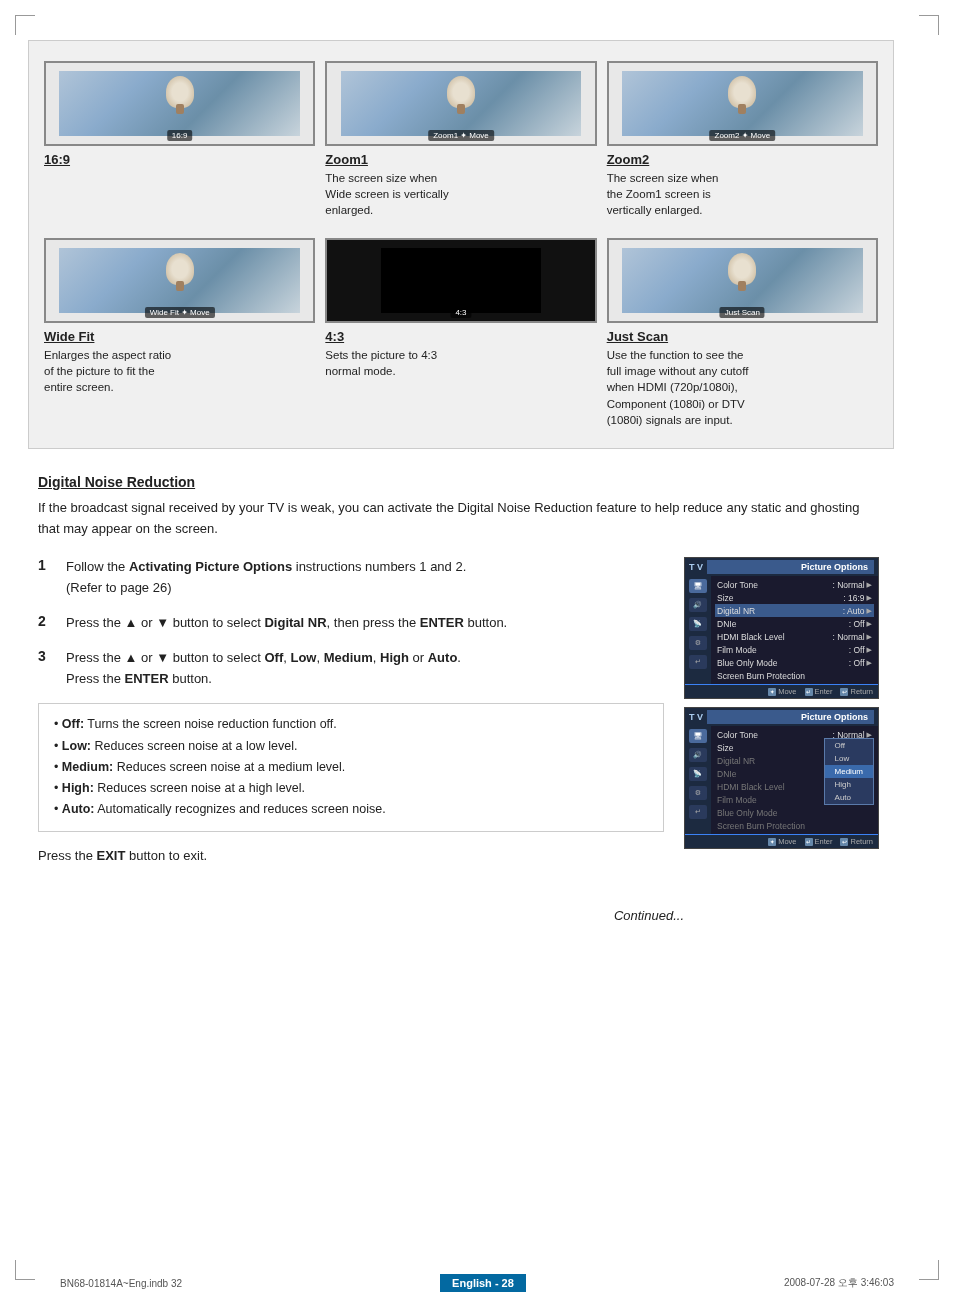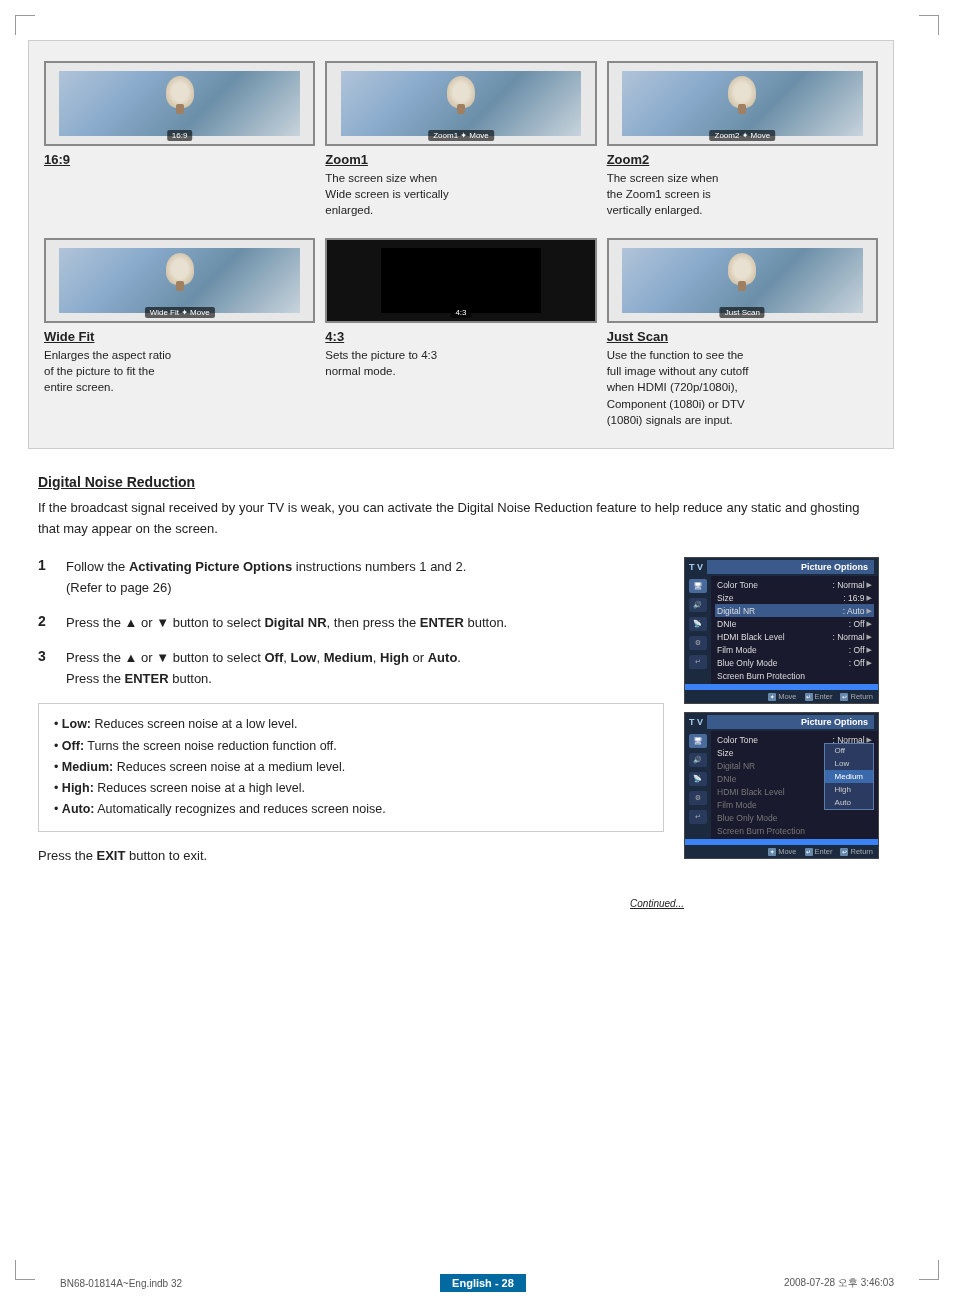--- a/index.html
+++ b/index.html
@@ -240,21 +240,21 @@
     .menu-row-arrow { color: #aaa; font-size: 7px; }
 
     .tv-menu-bottom-bar {
       background: #1c2a40;
       display: flex;
       justify-content: flex-end;
       padding: 2px 5px;
       gap: 8px;
       font-size: 7.5px;
       color: #aaa;
-      border-top: 6px solid #3b82f6;
+      border-top: 1px solid #3b82f6;
     }
 
     .bottom-btn {
       display: flex;
       align-items: center;
       gap: 2px;
     }
 
     .nav-icon {
       display: inline-block;
@@ -265,23 +265,22 @@
       font-size: 6px;
       color: #fff;
       text-align: center;
       line-height: 8px;
     }
 
     
     .continued {
       text-align: right;
       font-style: italic;
-      text-decoration: underline;
-      font-size: 10px;
-      margin-top: 22px;
+      font-size: 13px;
+      margin-top: 32px;
       padding-right: 200px;
     }
 
     
     .page-footer {
       position: absolute;
       bottom: 18px;
       left: 0;
       right: 0;
       display: flex;
@@ -413,22 +412,22 @@
         </div>
 
         <div class="step">
           <div class="step-number">3</div>
           <div class="step-text">
             Press the ▲ or ▼ button to select <b>Off</b>, <b>Low</b>, <b>Medium</b>, <b>High</b> or <b>Auto</b>.<br>Press the <b>ENTER</b> button.
           </div>
         </div>
 
         <div class="options-box">
+          <div class="option-line">• <b>Off:</b> Turns the screen noise reduction function off.</div>
           <div class="option-line">• <b>Low:</b> Reduces screen noise at a low level.</div>
-          <div class="option-line">• <b>Off:</b> Turns the screen noise reduction function off.</div>
           <div class="option-line">• <b>Medium:</b> Reduces screen noise at a medium level.</div>
           <div class="option-line">• <b>High:</b> Reduces screen noise at a high level.</div>
           <div class="option-line">• <b>Auto:</b> Automatically recognizes and reduces screen noise.</div>
         </div>
 
         <div class="exit-line">
           Press the <b>EXIT</b> button to exit.
         </div>
       </div>
 

